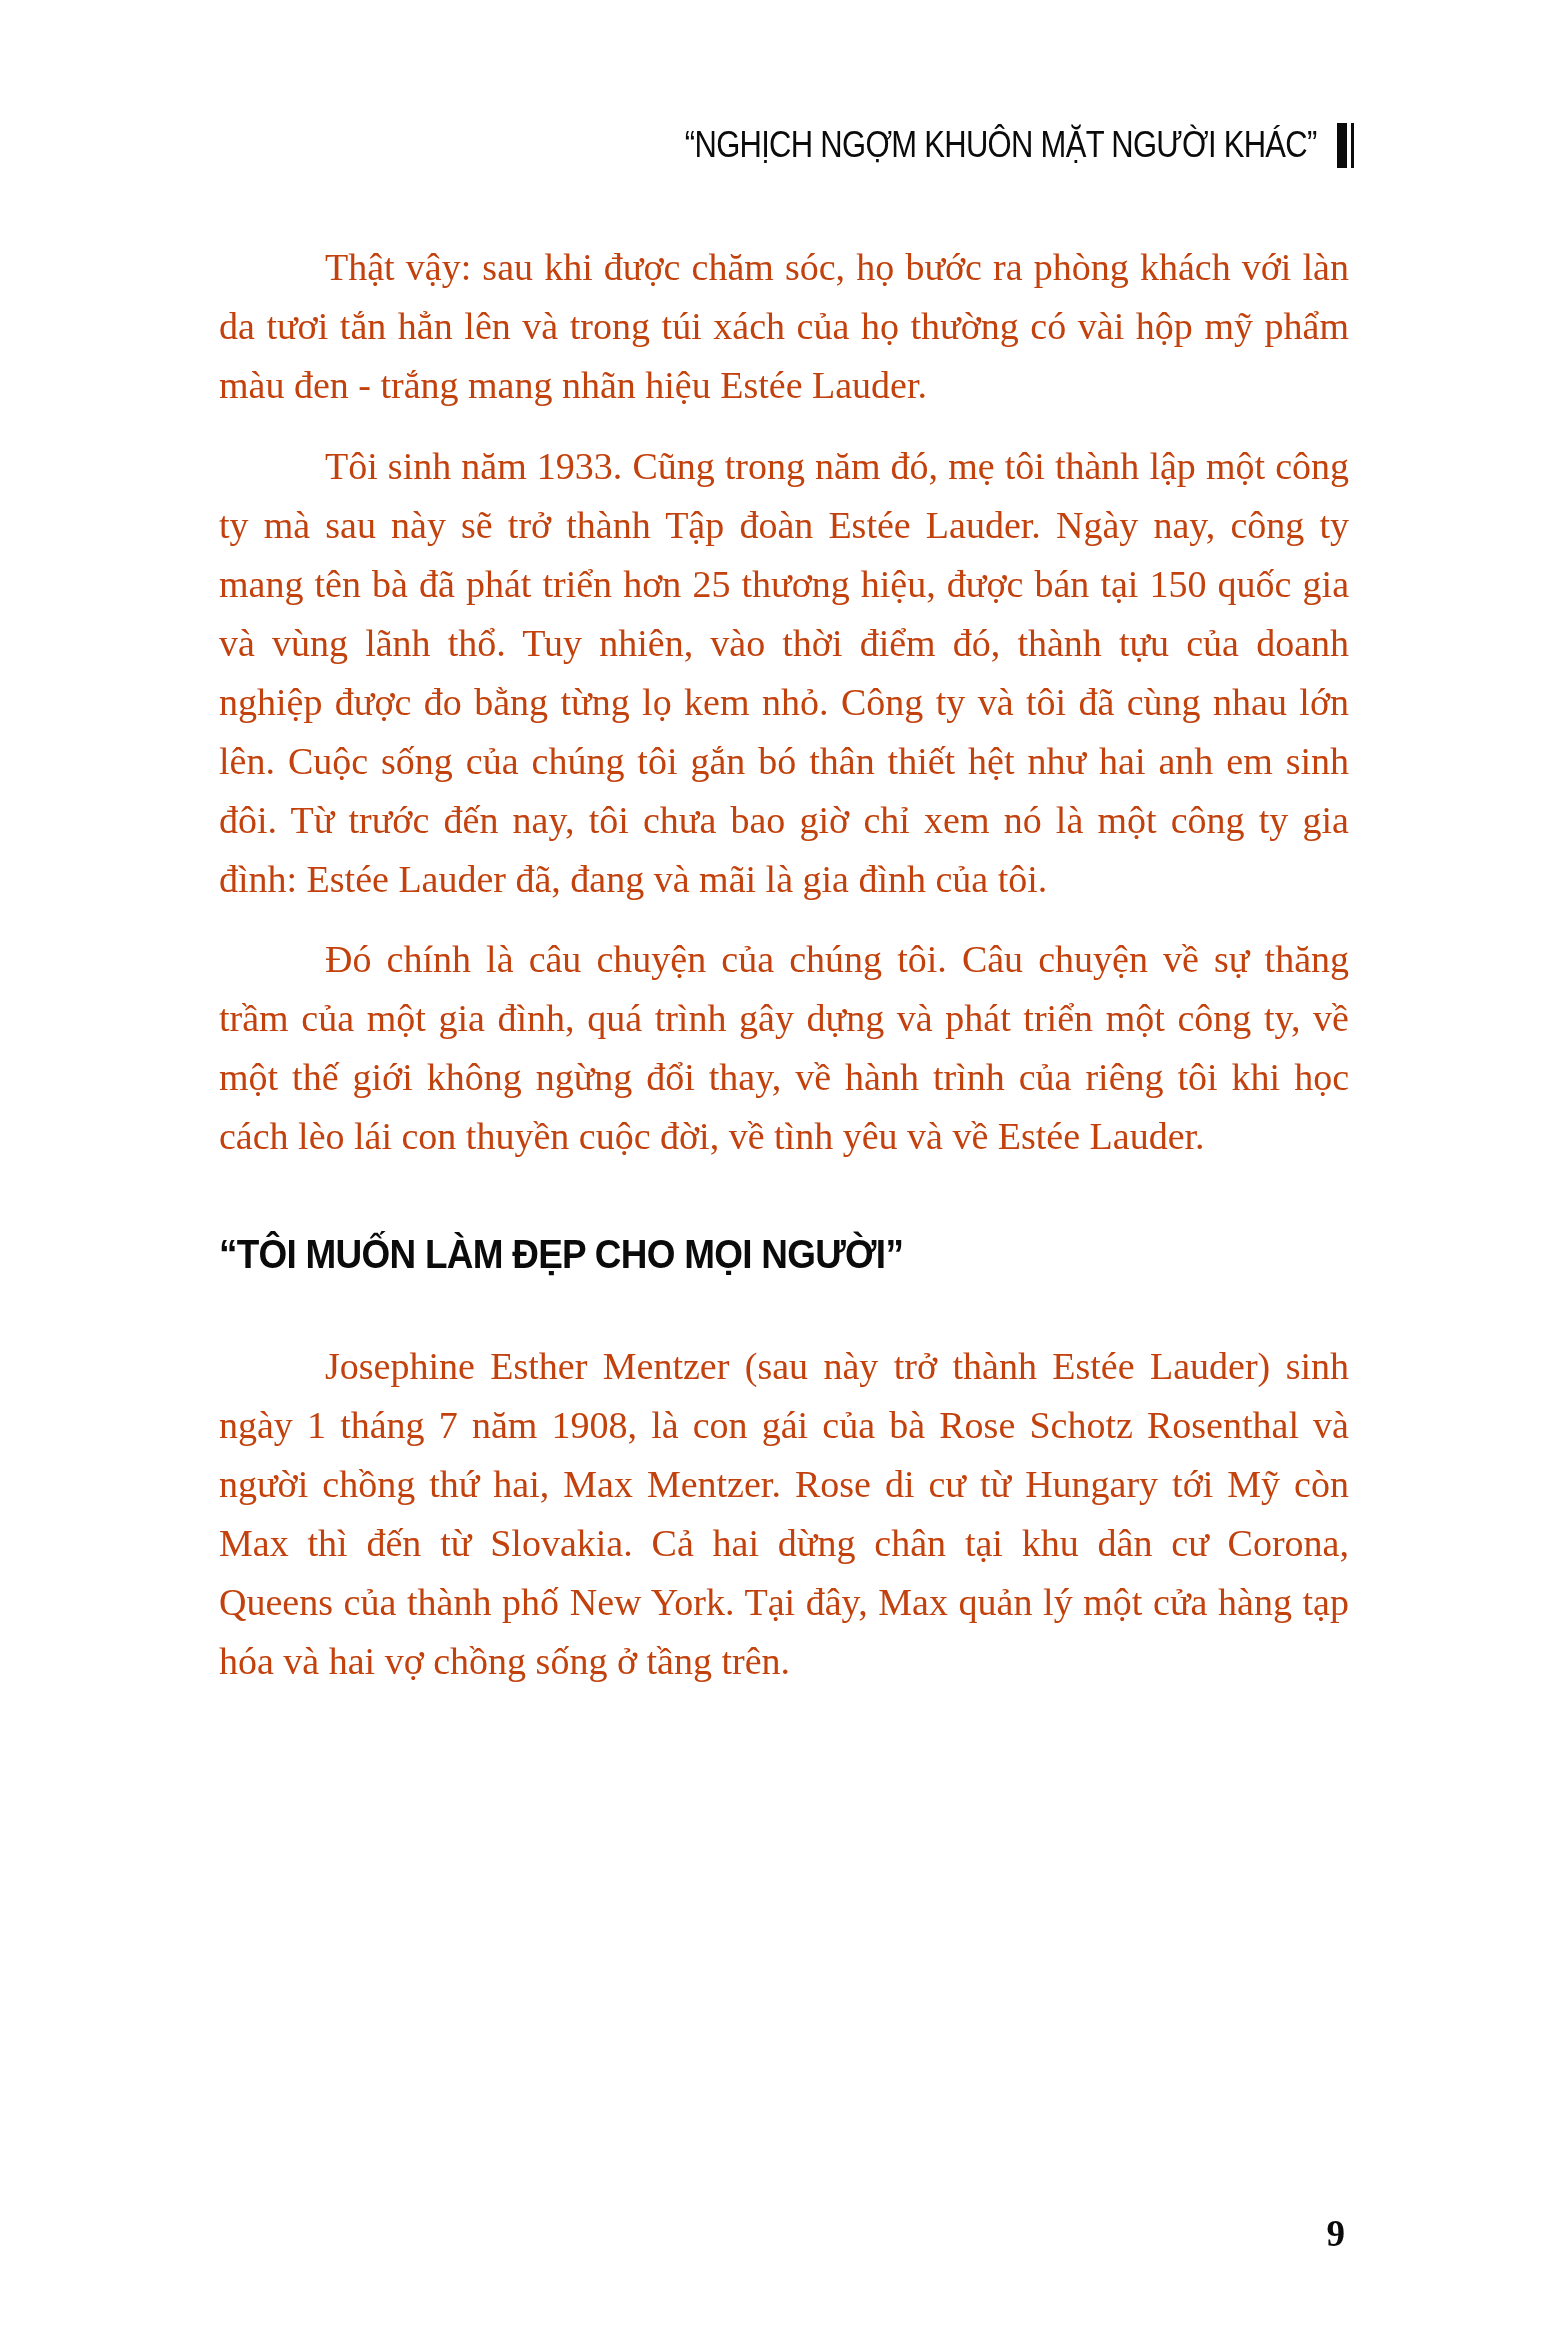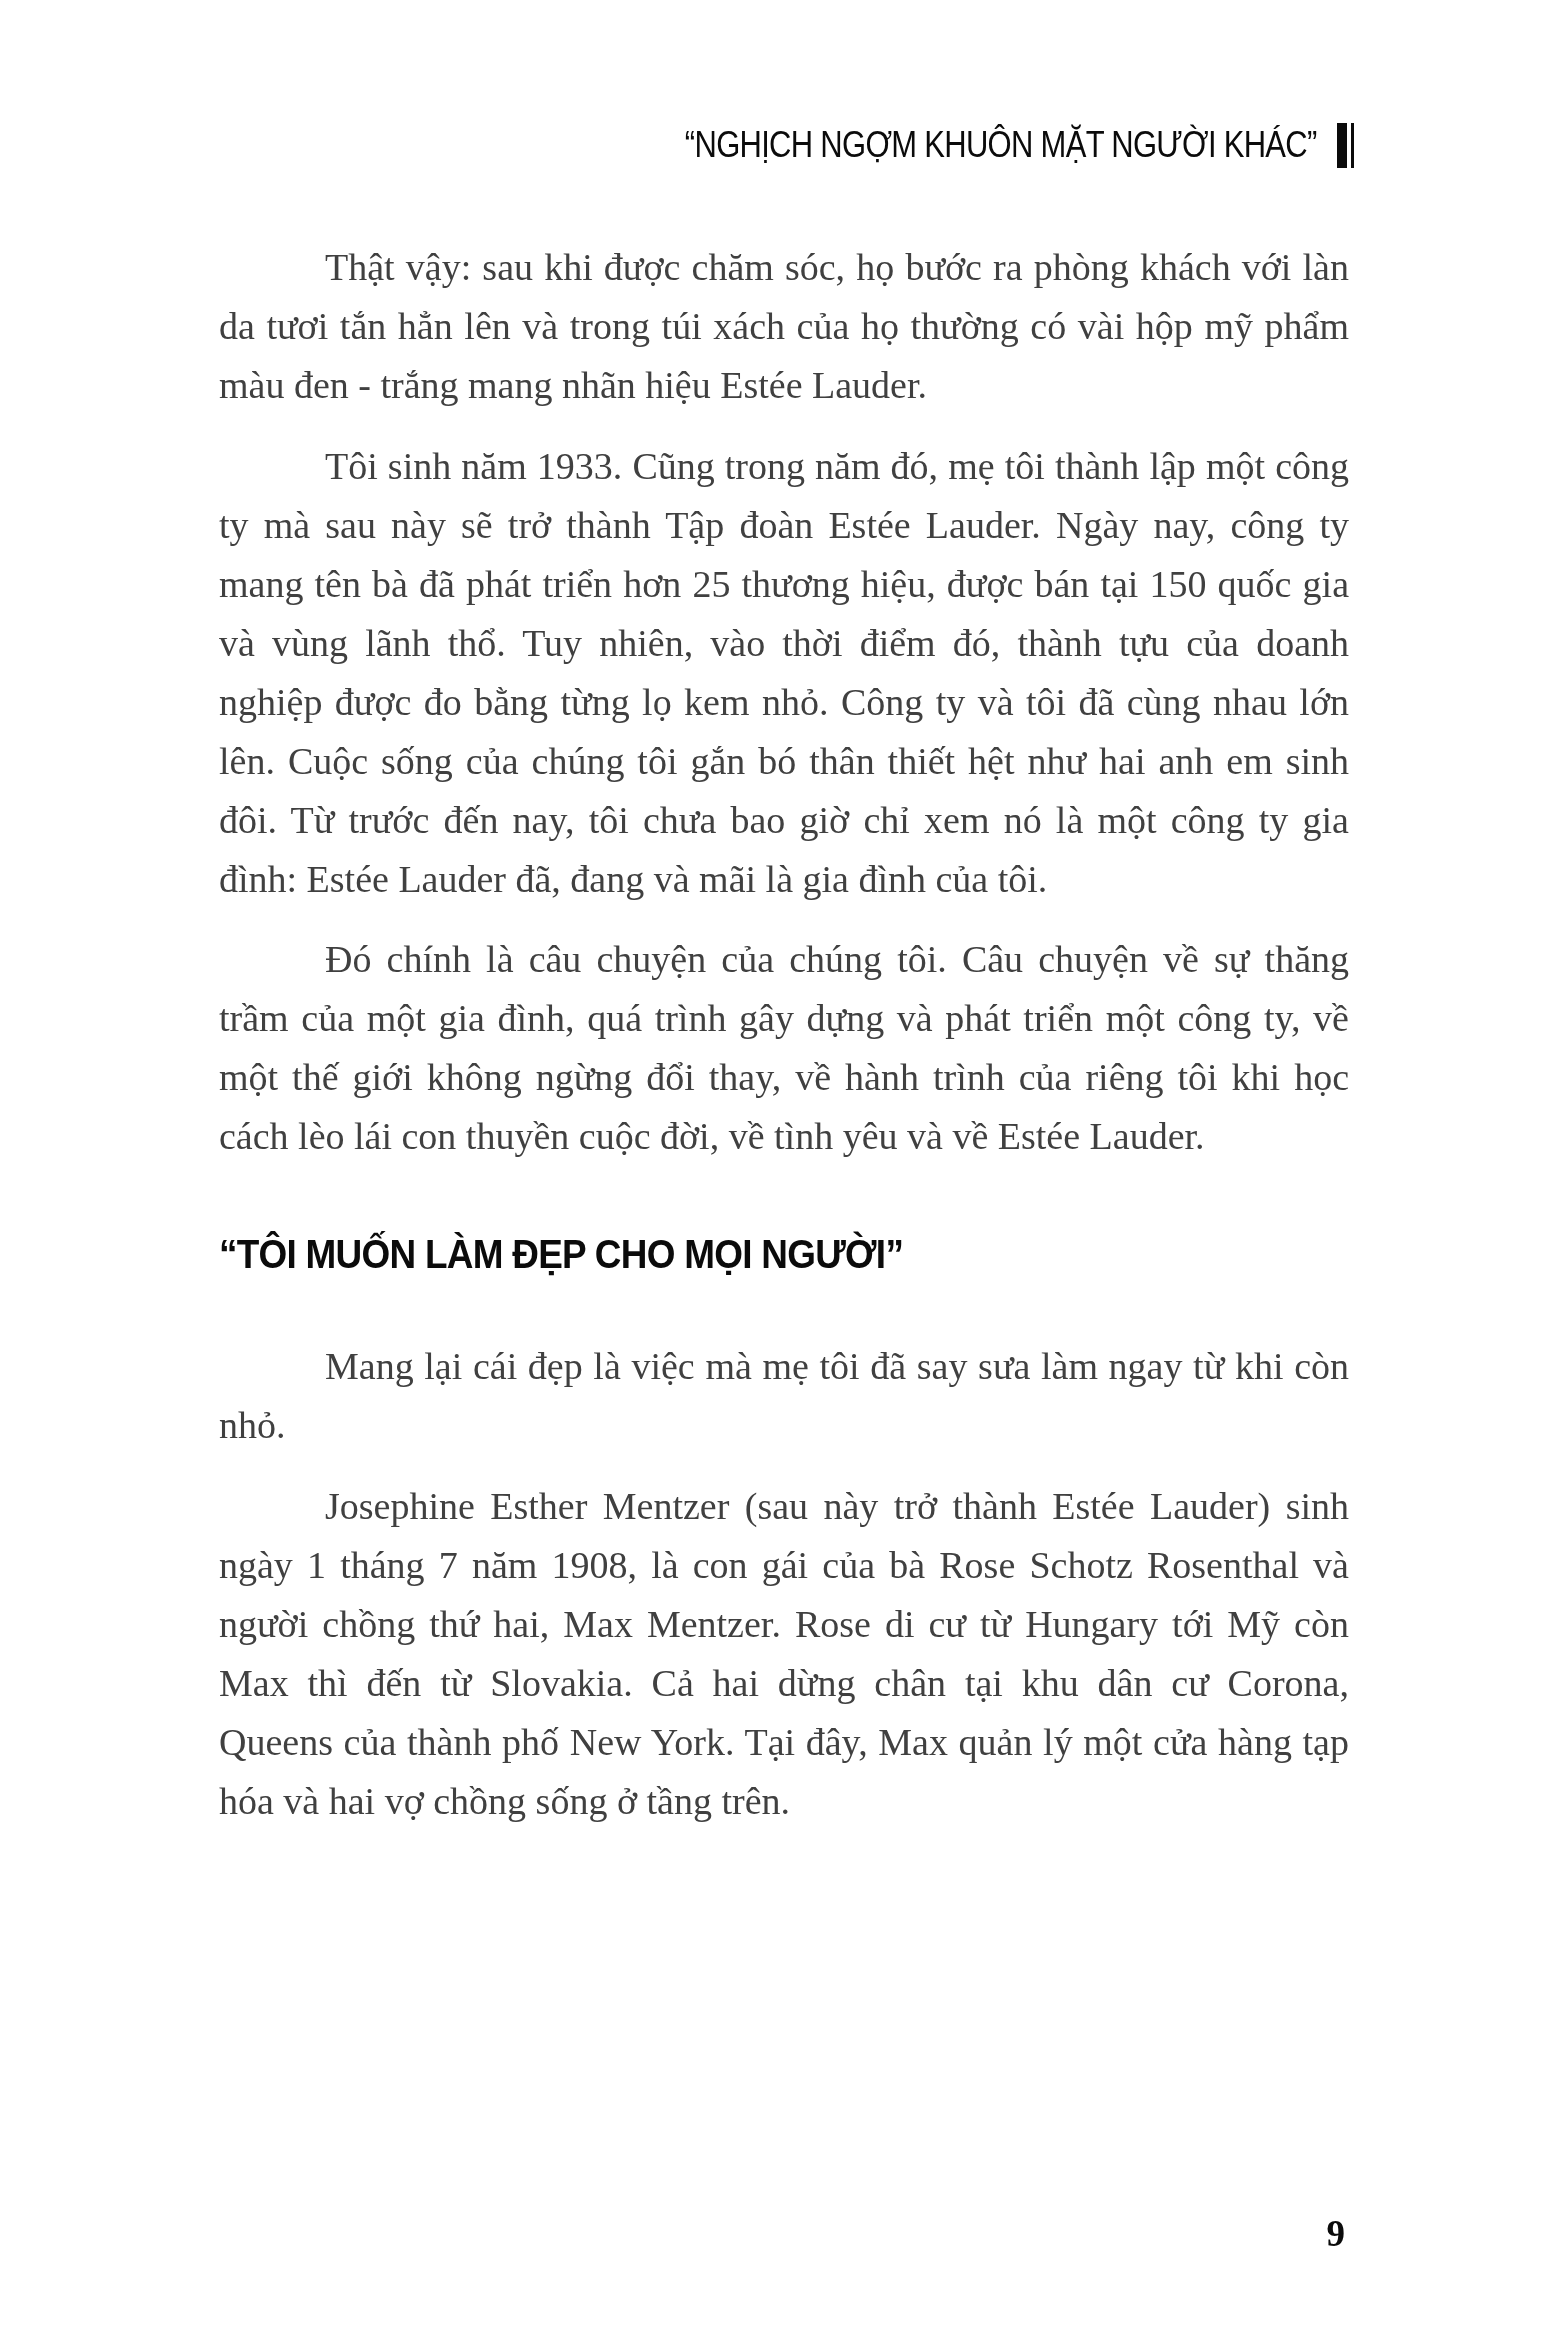--- a/index.html
+++ b/index.html
@@ -61,21 +61,21 @@
     top: 238px;
     width: 1130px;
   }
   .para {
     margin: 0 0 21.5px 0;
     font-family: "Liberation Serif", "DejaVu Serif", serif;
     font-size: 38px;
     line-height: 59px;
     text-align: justify;
     text-indent: 106px;
-    color: #404040;
+    color: #c2410c;
   }
   .section-heading {
     margin: 63px 0 58px 0;
     font-family: "Liberation Sans", "DejaVu Sans", sans-serif;
     font-weight: 700;
     font-size: 41px;
     line-height: 50px;
     letter-spacing: -0.8px;
     color: #0b0b0b;
     white-space: nowrap;
@@ -106,20 +106,19 @@
     </span>
   </header>
 
   <main class="content">
     <p class="para">Thật vậy: sau khi được chăm sóc, họ bước ra phòng khách với làn da tươi tắn hẳn lên và trong túi xách của họ thường có vài hộp mỹ phẩm màu đen - trắng mang nhãn hiệu Estée Lauder.</p>
     <p class="para">Tôi sinh năm 1933. Cũng trong năm đó, mẹ tôi thành lập một công ty mà sau này sẽ trở thành Tập đoàn Estée Lauder. Ngày nay, công ty mang tên bà đã phát triển hơn 25 thương hiệu, được bán tại 150 quốc gia và vùng lãnh thổ. Tuy nhiên, vào thời điểm đó, thành tựu của doanh nghiệp được đo bằng từng lọ kem nhỏ. Công ty và tôi đã cùng nhau lớn lên. Cuộc sống của chúng tôi gắn bó thân thiết hệt như hai anh em sinh đôi. Từ trước đến nay, tôi chưa bao giờ chỉ xem nó là một công ty gia đình: Estée Lauder đã, đang và mãi là gia đình của tôi.</p>
     <p class="para">Đó chính là câu chuyện của chúng tôi. Câu chuyện về sự thăng trầm của một gia đình, quá trình gây dựng và phát triển một công ty, về một thế giới không ngừng đổi thay, về hành trình của riêng tôi khi học cách lèo lái con thuyền cuộc đời, về tình yêu và về Estée Lauder.</p>
 
     <h2 class="section-heading">“TÔI MUỐN LÀM ĐẸP CHO MỌI NGƯỜI”</h2>
 
-    <p class="para">Mang lại cái đẹp là việc mà mẹ tôi đã say sưa làm ngay từ khi còn nhỏ.</p>
     <p class="para">Josephine Esther Mentzer (sau này trở thành Estée Lauder) sinh ngày 1 tháng 7 năm 1908, là con gái của bà Rose Schotz Rosenthal và người chồng thứ hai, Max Mentzer. Rose di cư từ Hungary tới Mỹ còn Max thì đến từ Slovakia. Cả hai dừng chân tại khu dân cư Corona, Queens của thành phố New York. Tại đây, Max quản lý một cửa hàng tạp hóa và hai vợ chồng sống ở tầng trên.</p>
   </main>
 
   <span class="page-number">9</span>
 
 </div>
 
 
 </body></html>

